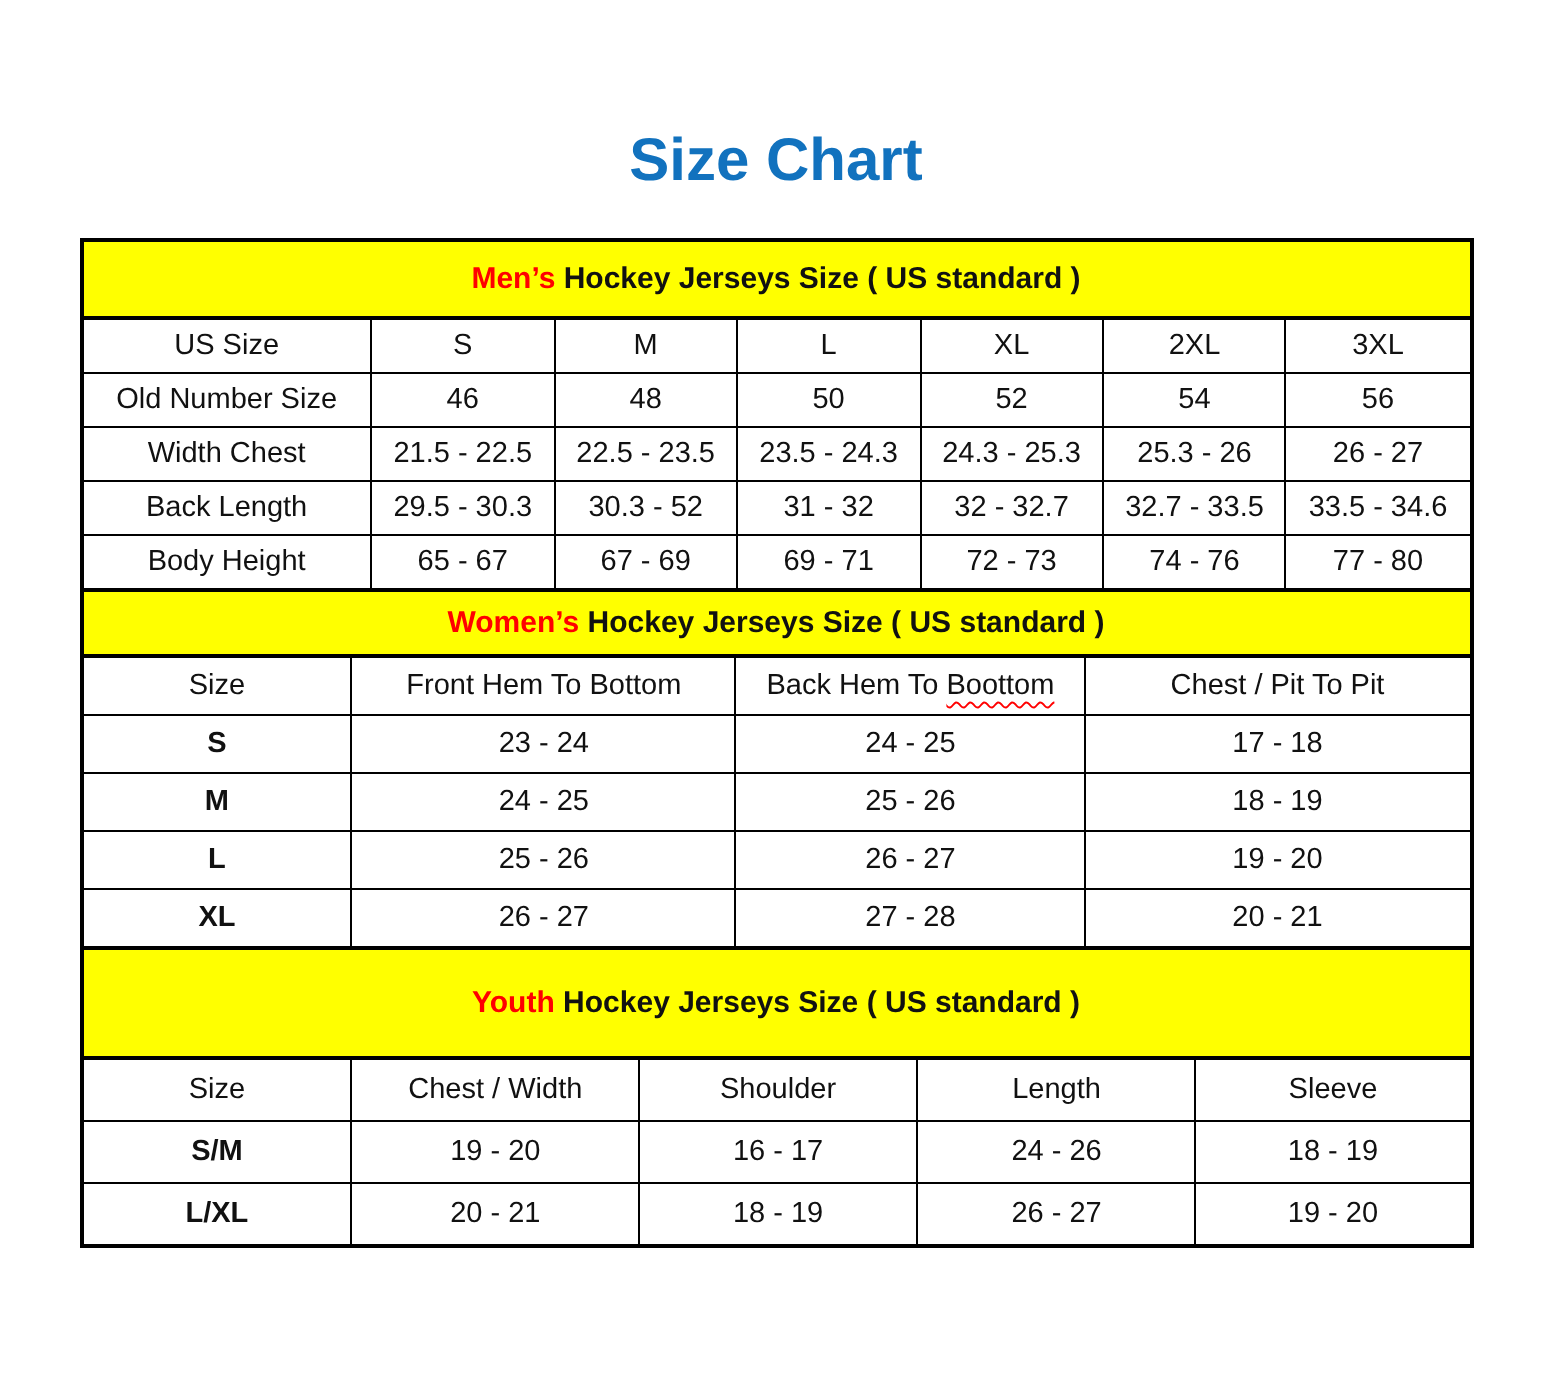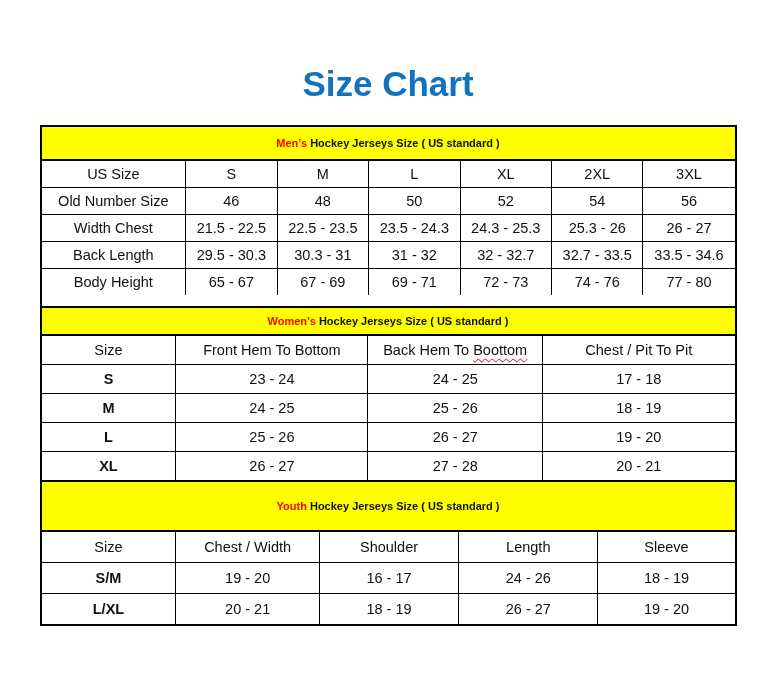--- a/index.html
+++ b/index.html
@@ -7,42 +7,42 @@
   body {
     width: 776px;
     height: 692px;
     font-family: "Liberation Sans", "DejaVu Sans", sans-serif;
     color: #111111;
     overflow: hidden;
   }
   .page-title {
     text-align: center;
     padding-top: 64px;
-    font-size: 35px;
+    font-size: 30px;
     font-weight: bold;
     color: #1272be;
     letter-spacing: 0px;
   }
   .chart-box {
     width: 697px;
     margin: 21px auto 0 auto;
     border: 2px solid #000000;
     background: #ffffff;
   }
   .banner {
     background: #ffff00;
     text-align: center;
     font-weight: bold;
-    font-size: 11px;
+    font-size: 15px;
     color: #111111;
     border-bottom: 2px solid #000000;
   }
   .banner.mid { border-top: 2px solid #000000; }
   .banner-mens   { padding: 10px 0; }
-  .banner-womens { padding: 7px 0; margin-top: 11px; }
+  .banner-womens { padding: 7px 0; }
   .banner-youth  { padding: 18px 0; }
   .accent { color: #ff0000; }
   table {
     width: 100%;
     border-collapse: collapse;
     table-layout: fixed;
   }
   th, td {
     border: 1px solid #000000;
     text-align: center;
@@ -116,21 +116,21 @@
       <td>21.5 - 22.5</td>
       <td>22.5 - 23.5</td>
       <td>23.5 - 24.3</td>
       <td>24.3 - 25.3</td>
       <td>25.3 - 26</td>
       <td>26 - 27</td>
     </tr>
     <tr>
       <td class="row-label">Back Length</td>
       <td>29.5 - 30.3</td>
-      <td>30.3 - 31</td>
+      <td>30.3 - 52</td>
       <td>31 - 32</td>
       <td>32 - 32.7</td>
       <td>32.7 - 33.5</td>
       <td>33.5 - 34.6</td>
     </tr>
     <tr>
       <td class="row-label">Body Height</td>
       <td>65 - 67</td>
       <td>67 - 69</td>
       <td>69 - 71</td>

